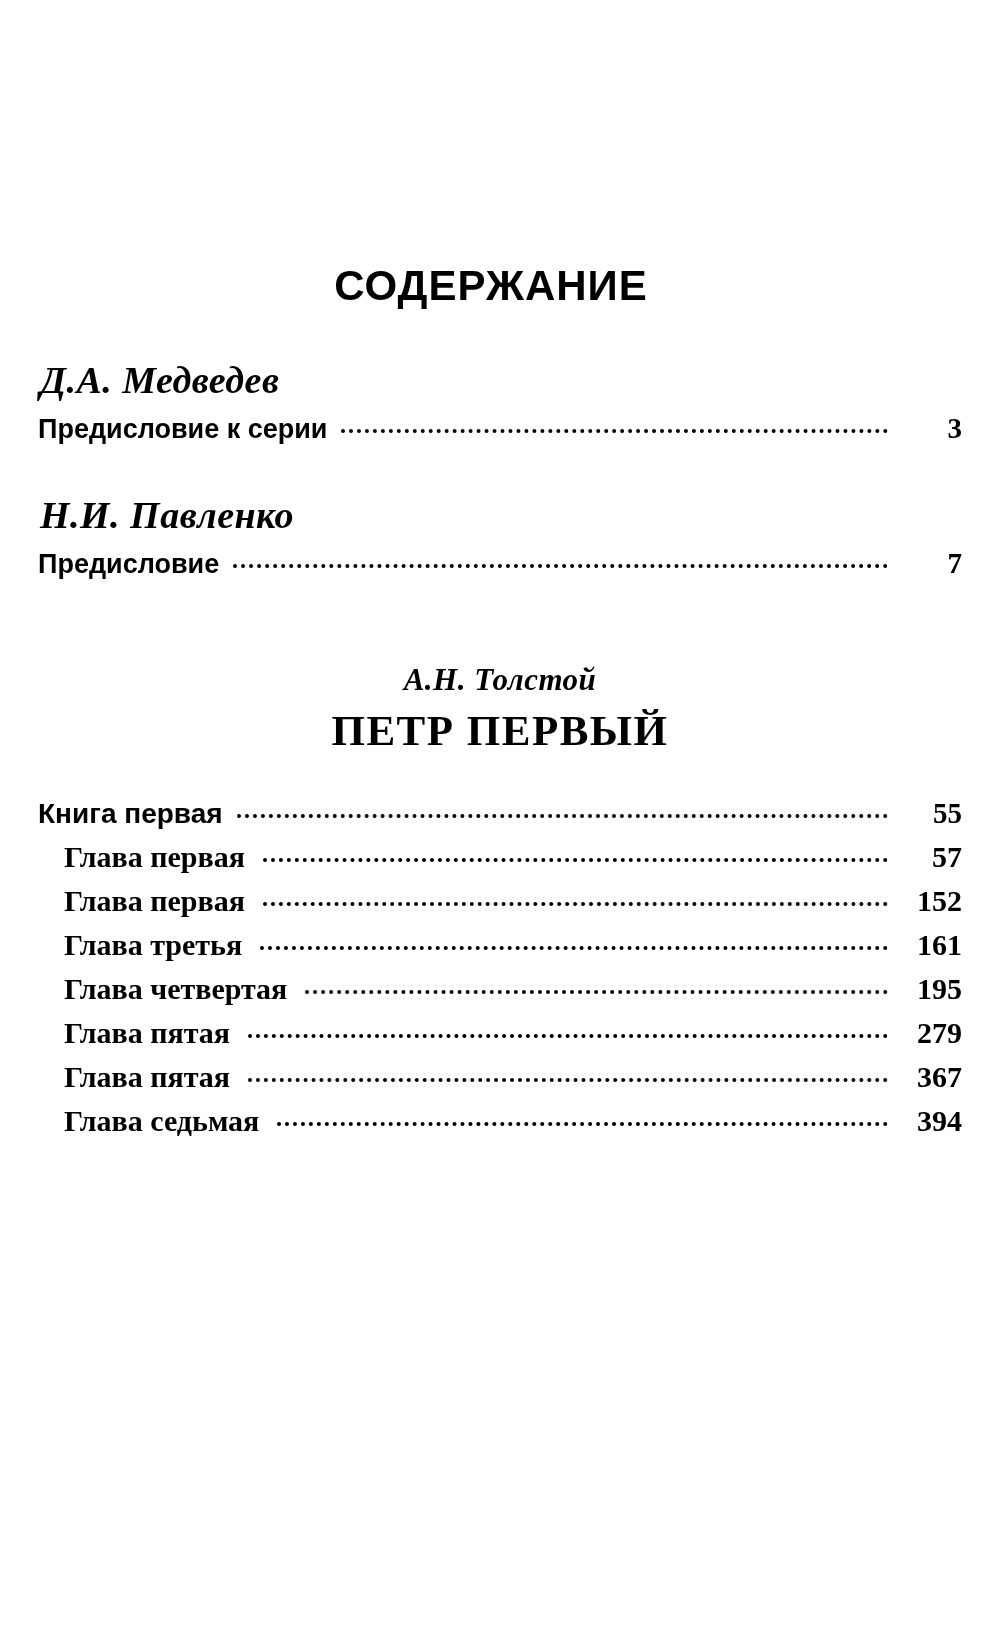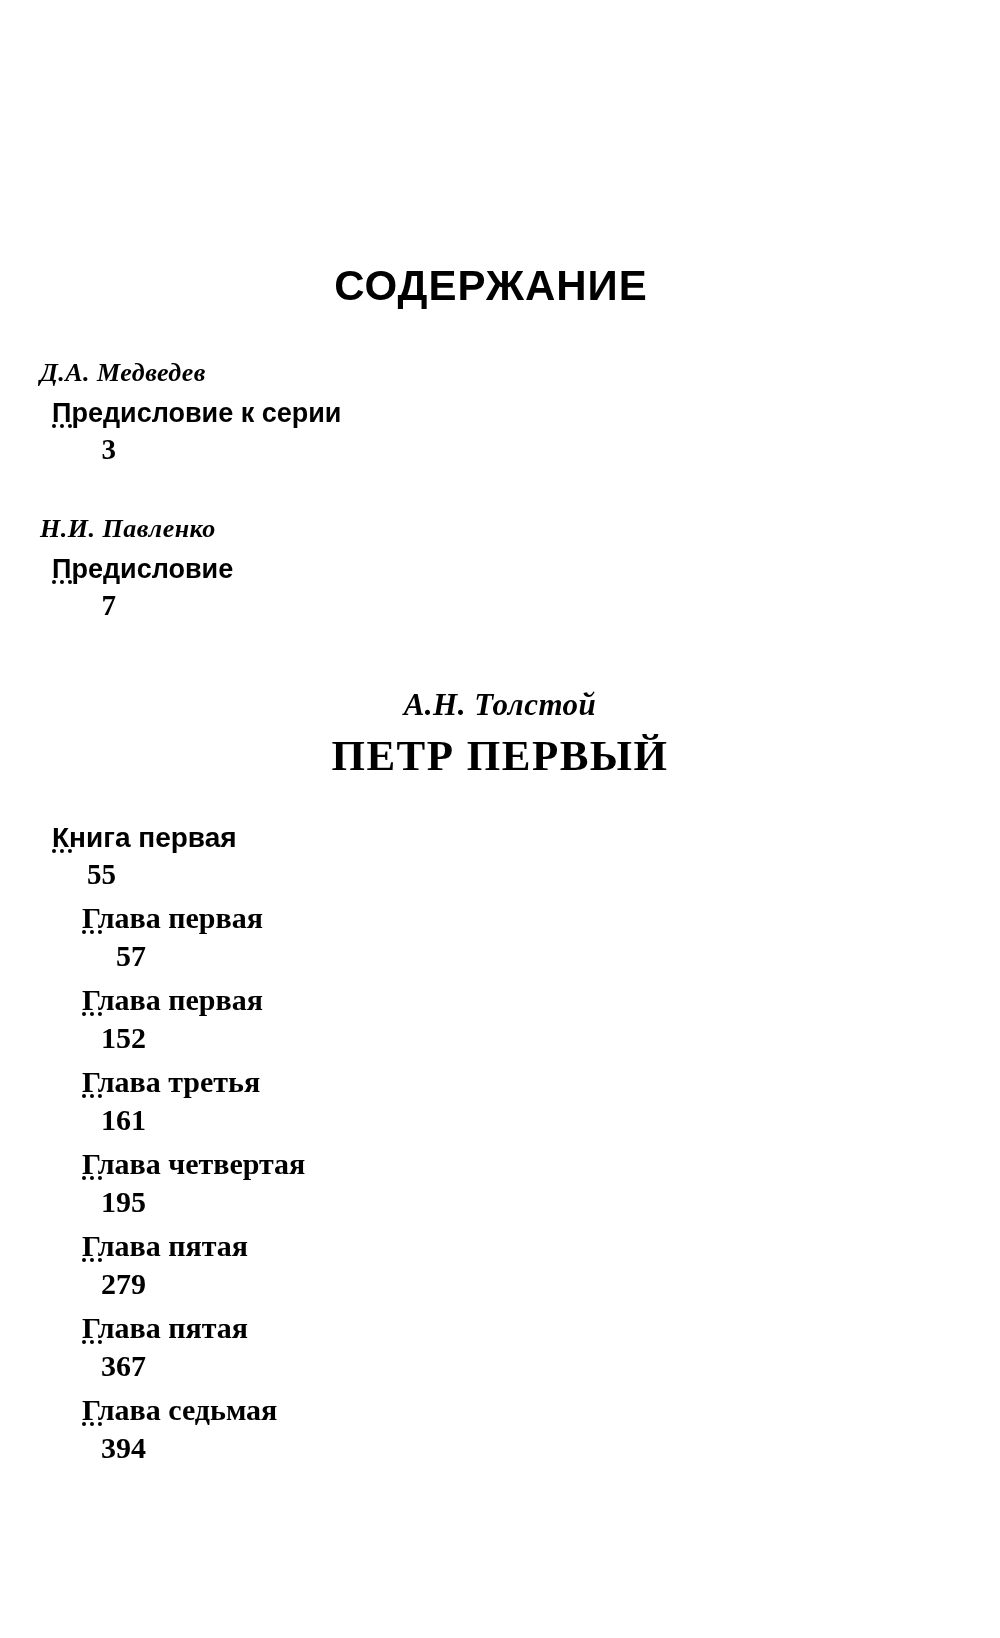--- a/index.html
+++ b/index.html
@@ -29,33 +29,32 @@
     font-size: 42px;
     letter-spacing: 1px;
     margin-top: 262px;
     margin-bottom: 0;
     padding-right: 18px;
   }
   .author-line {
     font-family: "Liberation Serif", serif;
     font-style: italic;
     font-weight: bold;
-    font-size: 26px;
+    font-size: 38px;
     margin-top: 48px;
     margin-left: 2px;
     letter-spacing: 0.5px;
   }
   .entry {
     display: flex;
     align-items: baseline;
     font-family: "Liberation Sans", sans-serif;
     font-weight: bold;
     font-size: 27px;
     margin-top: 10px;
-    flex-direction: column;
   }
   .entry .label {
     white-space: nowrap;
   }
   .entry .dots {
     flex: 1 1 auto;
     margin: 0 10px 0 14px;
     border-bottom: 4px dotted #000;
     position: relative;
     top: -5px;
@@ -65,21 +64,21 @@
     white-space: nowrap;
     text-align: right;
     width: 64px;
     font-family: "Liberation Serif", serif;
     font-weight: bold;
     font-size: 29px;
   }
 
   .work-block {
     text-align: center;
-    margin-top: 65px;
+    margin-top: 82px;
   }
   .work-author {
     font-family: "Liberation Serif", serif;
     font-style: italic;
     font-weight: bold;
     font-size: 31px;
     letter-spacing: 0.5px;
   }
   .work-title {
     font-family: "Liberation Serif", serif;

